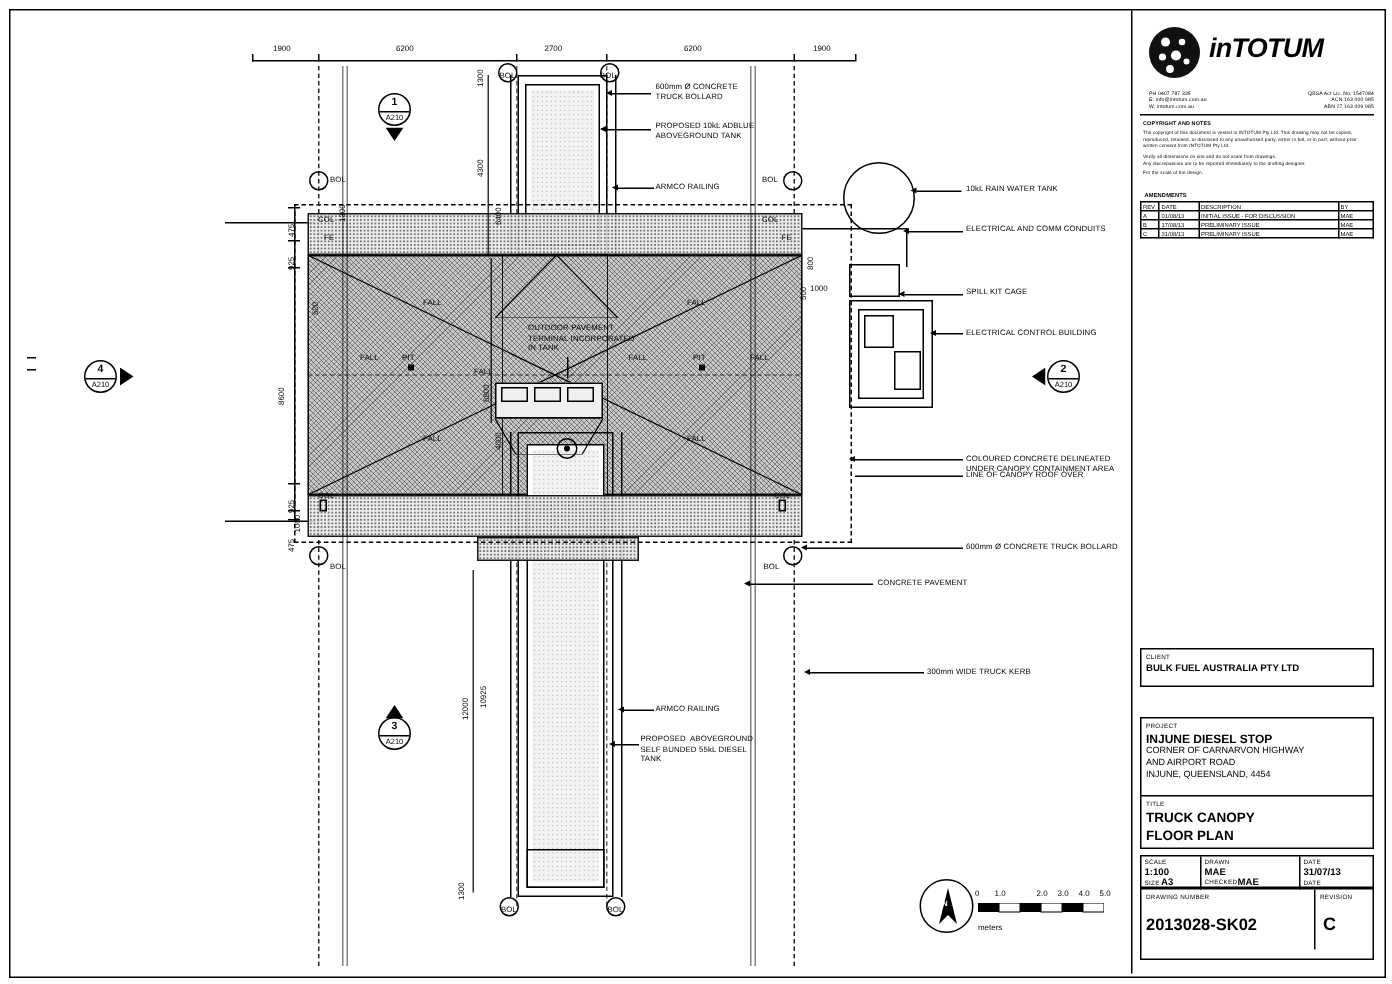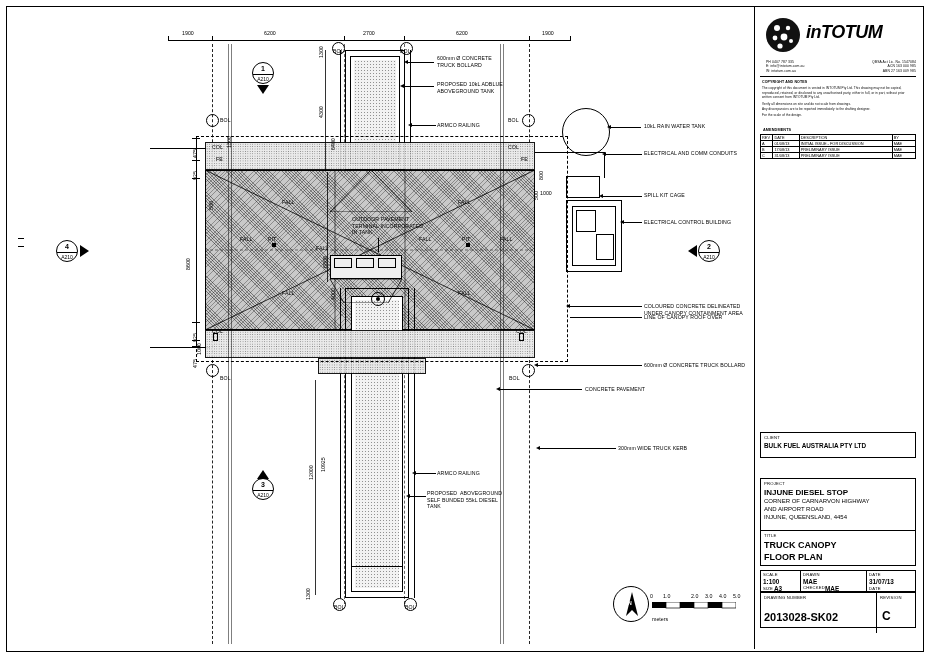--- a/index.html
+++ b/index.html
@@ -439,21 +439,21 @@
       <div class="lbl" style="position:absolute;left:2px;top:14px;">CHECKED</div>
       <div class="val" style="position:absolute;left:24px;top:14px;">MAE</div>
     </div>
     <div class="abs" style="left:106px;top:0;width:50px;height:22px;">
       <div class="lbl" style="position:absolute;left:2px;top:1px;">DATE</div>
       <div class="val" style="position:absolute;left:2px;top:7px;">31/07/13</div>
       <div class="lbl" style="position:absolute;left:2px;top:15px;">DATE</div>
     </div>
   </div>
 
-  <div class="abs outline" style="left:760px;top:592px;width:156px;height:36px;">
+  <div class="abs outline" style="left:760px;top:592px;width:156px;height:48px;">
     <div class="abs" style="left:0;top:0;width:116px;height:40px;border-right:1px solid #000;box-sizing:border-box;">
       <div class="lbl" style="position:absolute;left:3px;top:2px;">DRAWING NUMBER</div>
       <div class="abs" style="left:3px;top:18px;font-size:11px;font-weight:bold;">2013028-SK02</div>
     </div>
     <div class="abs" style="left:116px;top:0;width:40px;height:40px;">
       <div class="lbl" style="position:absolute;left:3px;top:2px;">REVISION</div>
       <div class="abs" style="left:5px;top:16px;font-size:12px;font-weight:bold;">C</div>
     </div>
   </div>
 

